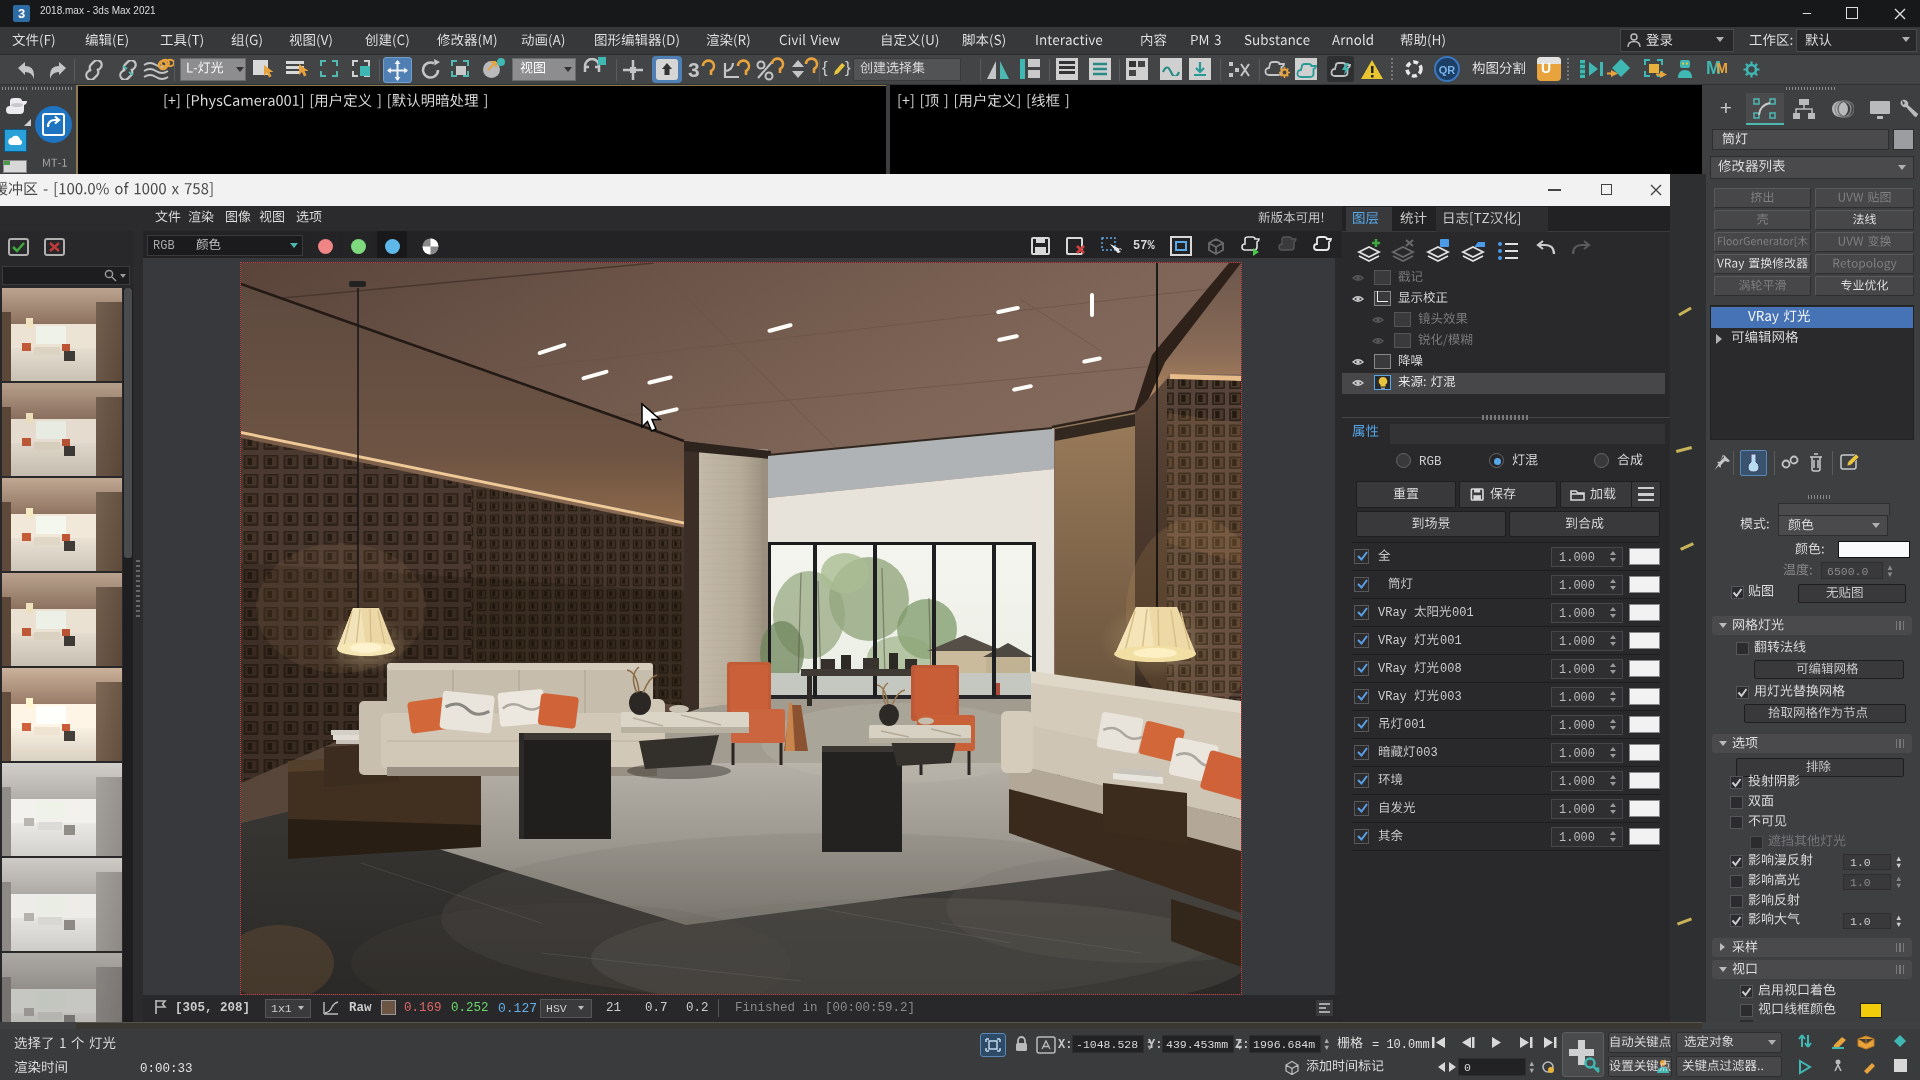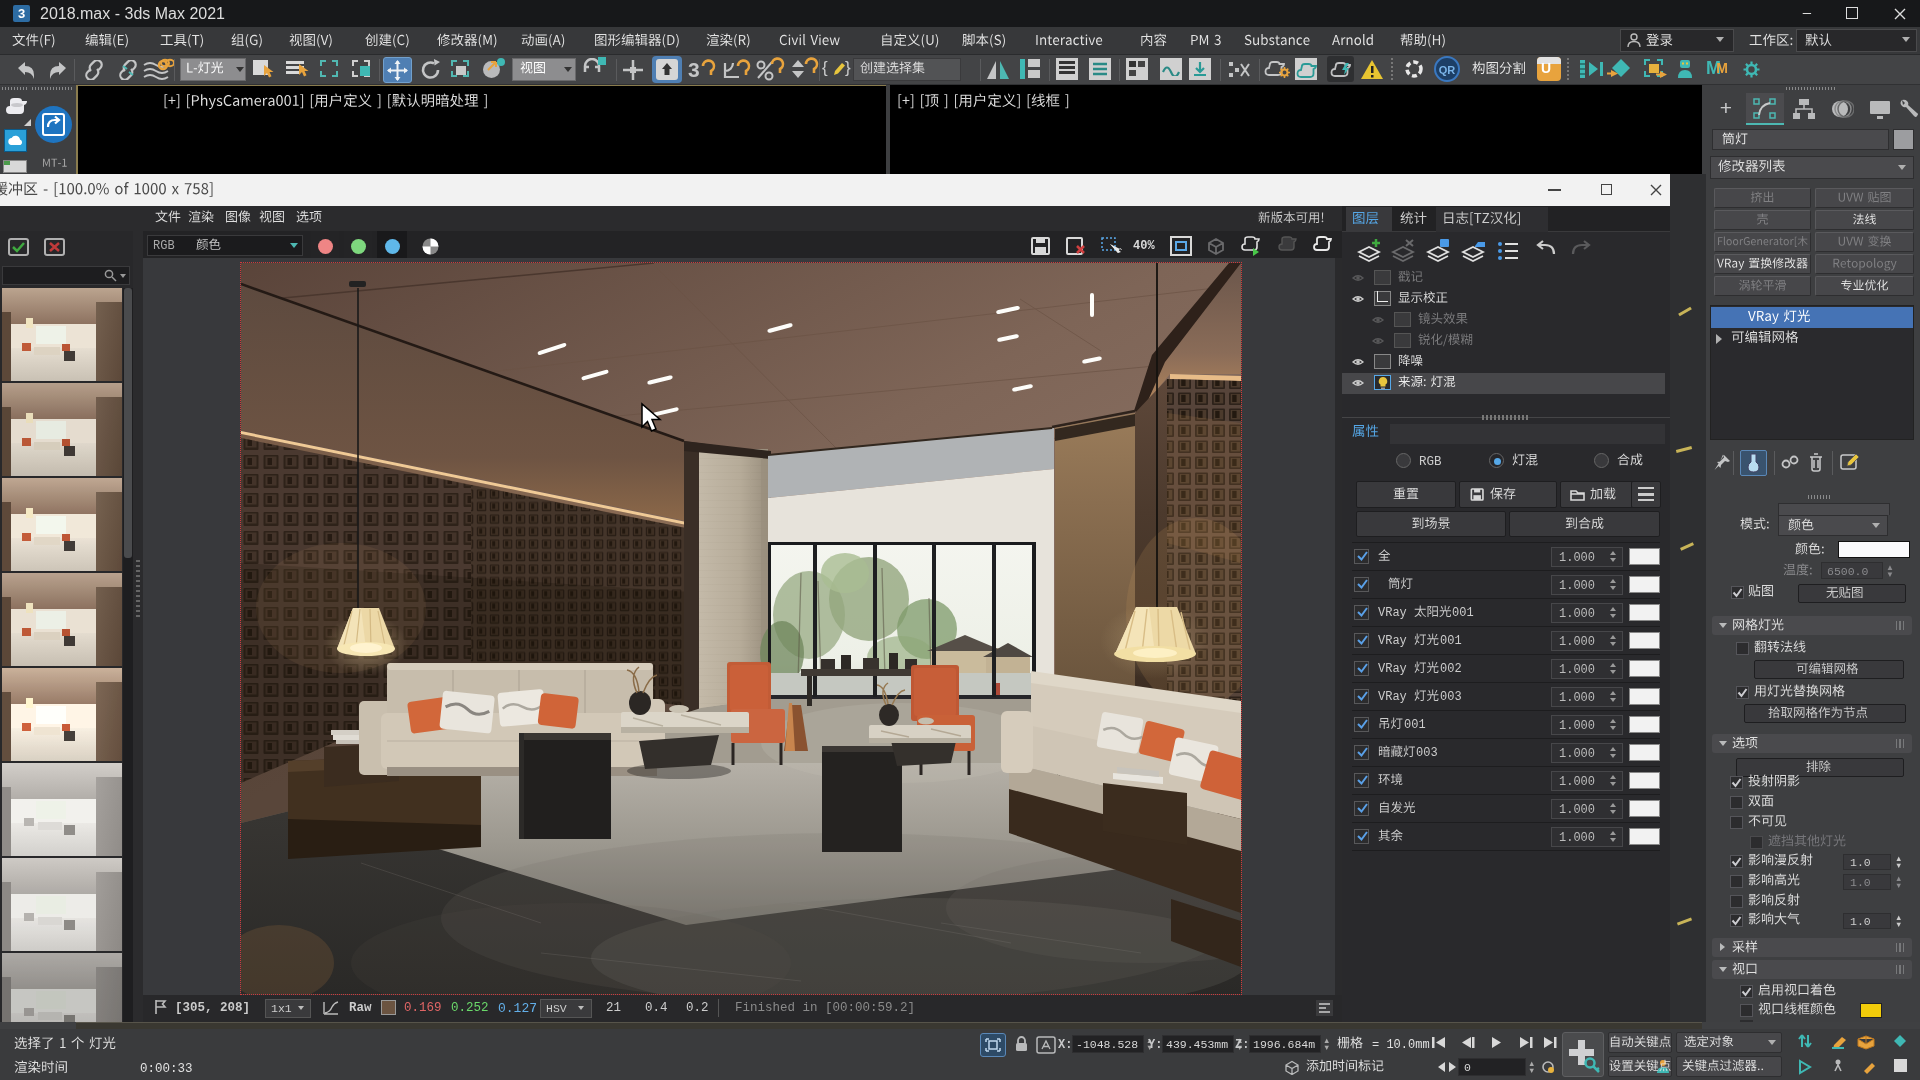--- a/index.html
+++ b/index.html
@@ -1,21 +1,21 @@
 <!DOCTYPE html>
 <html><head><meta charset="utf-8"><style>
 *{margin:0;padding:0;box-sizing:border-box}
 html,body{width:1920px;height:1080px;overflow:hidden;background:#3f4042;font-family:"Liberation Sans",sans-serif}
 .a{position:absolute}
 .mono{font-family:"Liberation Mono",monospace}
 .ic{position:absolute;font-size:17px;color:#b9babb;text-align:center}
 </style></head><body>
 <div class="a" style="left:0;top:0;width:1920px;height:27px;background:#17181a"></div>
 <div class="a" style="left:13px;top:5px;width:17px;height:17px;background:#2d6ca3;border-radius:2px;color:#fff;font-size:13px;font-weight:bold;text-align:center;line-height:17px">3</div>
-<div class="a" style="left:40px;top:5px;font-size:16px;color:#dcdcdc">2018.max - 3ds Max 2021</div>
+<div class="a" style="left:40px;top:5px;font-size:10px;color:#dcdcdc">2018.max - 3ds Max 2021</div>
 <div class="a" style="left:1797px;top:3px;width:20px;height:20px;color:#ddd;font-size:15px;text-align:center">–</div>
 <div class="a" style="left:1846px;top:7px;width:12px;height:12px;border:1px solid #ddd"></div>
 <svg class="a" style="left:1894px;top:8px" width="12" height="12">
     <path d="M1 1 L11 11 M11 1 L1 11" stroke="#ddd" stroke-width="1.4"></path>
   </svg>
 <div class="a" style="left:0;top:27px;width:1920px;height:28px;background:#37383a;border-bottom:1px solid #2a2b2d"></div>
 <div class="a" style="left:1620px;top:29px;width:114px;height:23px;background:#28282a;border:1px solid #4a4a4c"></div>
 <svg class="a" style="left:1627px;top:33px" width="14" height="15" viewBox="0 0 14 15">
     <circle cx="7" cy="4" r="3" fill="none" stroke="#bbb" stroke-width="1.4"></circle>
     <path d="M1 14 Q1 8.5 7 8.5 Q13 8.5 13 14" fill="none" stroke="#bbb" stroke-width="1.4"></path>
@@ -302,21 +302,21 @@
   </svg>
 <svg class="a" style="left:1065px;top:236px" width="22" height="20" viewBox="0 0 22 20">
     <rect x="2" y="2" width="15" height="16" rx="1" fill="none" stroke="#d8d8d8" stroke-width="2"></rect>
     <path d="M12 10 l7 7 M19 10 l-7 7" stroke="#d04040" stroke-width="2.5"></path>
   </svg>
 <svg class="a" style="left:1100px;top:236px" width="22" height="20" viewBox="0 0 22 20">
     <rect x="2" y="2" width="13" height="12" fill="none" stroke="#5aa8e8" stroke-width="1.5" stroke-dasharray="2 2"></rect>
     <path d="M10 8 l8 9 l2 -5 l4 3" fill="#e8e8e8"></path>
     <path d="M10 8 l8 9 l3 -1 z" fill="#e8e8e8"></path>
   </svg>
-<div class="a mono" style="left:1133px;top:239px;font-size:12px;color:#d8d8d8;font-weight:bold">40%</div>
+<div class="a mono" style="left:1133px;top:239px;font-size:12px;color:#d8d8d8;font-weight:bold">57%</div>
 <svg class="a" style="left:1170px;top:236px" width="22" height="20" viewBox="0 0 22 20">
     <rect x="1" y="1" width="20" height="18" fill="none" stroke="#d8d8d8" stroke-width="2"></rect>
     <rect x="6" y="6" width="10" height="8" fill="none" stroke="#5aa8e8" stroke-width="2"></rect>
   </svg>
 <svg class="a" style="left:1205px;top:236px" width="22" height="20" viewBox="0 0 22 20">
     <path d="M4 7 l7 -4 l7 4 l0 7 l-7 4 l-7 -4 z M4 7 l7 4 l7 -4 M11 11 l0 7" fill="none" stroke="#6a6a6c" stroke-width="1.8"></path>
   </svg>
 <svg class="a" style="left:1240px;top:236px" width="22" height="20" viewBox="0 0 22 20">
     <path d="M5 8 q-3 0 -3 3 q0 3 3 3 l9 0 q3 0 3 -3 l0 -5 q2 -1 2 -3 l-4 0 q0 -2 -3 -2 l-4 0 q-3 0 -3 2 z" fill="none" stroke="#e0e0e0" stroke-width="1.6"></path>
     <path d="M13 12 l6 4 l-6 4 z" fill="#4ac84a"></path>
@@ -341,21 +341,21 @@
   </svg>
 <div class="a mono" style="left:349px;top:1001px;font-size:12.5px;color:#ccc;font-weight:bold">Raw</div>
 <div class="a" style="left:381px;top:1000px;width:15px;height:15px;background:#6b5441;border:1px solid #999"></div>
 <div class="a mono" style="left:404px;top:1001px;font-size:12.5px;color:#e06565">0.169</div>
 <div class="a mono" style="left:451px;top:1001px;font-size:12.5px;color:#6ad86a">0.252</div>
 <div class="a mono" style="left:498px;top:1001px;font-size:13px;color:#62aee8">0.127</div>
 <div class="a" style="left:540px;top:999px;width:52px;height:19px;background:#3a3a3c;border:1px solid #555"></div>
 <div class="a mono" style="left:546px;top:1002px;font-size:11.5px;color:#ccc">HSV</div>
 <div class="a" style="left:578px;top:1006px;border-left:3.5px solid transparent;border-right:3.5px solid transparent;border-top:4.5px solid #bbb"></div>
 <div class="a mono" style="left:606px;top:1001px;font-size:12.5px;color:#ccc">21</div>
-<div class="a mono" style="left:645px;top:1001px;font-size:12.5px;color:#ccc">0.4</div>
+<div class="a mono" style="left:645px;top:1001px;font-size:12.5px;color:#ccc">0.7</div>
 <div class="a mono" style="left:686px;top:1001px;font-size:12.5px;color:#ccc">0.2</div>
 <div class="a" style="left:718px;top:999px;width:1px;height:18px;background:#555"></div>
 <div class="a mono" style="left:735px;top:1001px;font-size:12.5px;color:#8a8a8a">Finished in [00:00:59.2]</div>
 <svg class="a" style="left:1316px;top:1000px" width="17" height="16">
     <rect x="0" y="0" width="17" height="16" fill="#3a3a3c"></rect>
     <path d="M3 4 h11 M3 8 h7 M3 12 h11" stroke="#ccc" stroke-width="1.6"></path>
   </svg>
 <div class="a" style="left:1342px;top:206px;width:328px;height:816px;background:#29292c"></div>
 <div class="a" style="left:1342px;top:206px;width:328px;height:26px;background:#222224;border-bottom:1px solid #3a3a3c"></div>
 <div class="a" style="left:1346px;top:207px;width:46px;height:25px;background:#39393c"></div>
@@ -496,21 +496,21 @@
 <div class="a mono" style="left:1559px;top:635px;font-size:12px;color:#bbb">1.000</div>
 <div class="a" style="left:1610px;top:635px;border-left:3.5px solid transparent;border-right:3.5px solid transparent;border-bottom:4px solid #999"></div>
 <div class="a" style="left:1610px;top:642px;border-left:3.5px solid transparent;border-right:3.5px solid transparent;border-top:4px solid #999"></div>
 <div class="a" style="left:1629px;top:632px;width:31px;height:17px;background:#f2f2f2;border:1px solid #888"></div>
 <div class="a" style="left:1352px;top:682px;width:308px;height:1px;background:#1d1d1f"></div>
 <div class="a" style="left:1354px;top:661px;width:15px;height:15px;background:#2c2c2e;border:1px solid #58585a"></div>
 <svg class="a" style="left:1356px;top:661px" width="13" height="13">
     <path d="M2 7 l3.5 3.5 L11 3" stroke="#5aa0e8" stroke-width="2" fill="none"></path>
   </svg>
 <div class="a mono" style="left:1378px;top:662px;font-size:12px;color:#ccc">VRay</div>
-<div class="a mono" style="left:1440px;top:662px;font-size:12px;color:#ccc">002</div>
+<div class="a mono" style="left:1440px;top:662px;font-size:12px;color:#ccc">008</div>
 <div class="a" style="left:1551px;top:659px;width:72px;height:20px;background:#2f2f32;border:1px solid #47474a"></div>
 <div class="a mono" style="left:1559px;top:663px;font-size:12px;color:#bbb">1.000</div>
 <div class="a" style="left:1610px;top:663px;border-left:3.5px solid transparent;border-right:3.5px solid transparent;border-bottom:4px solid #999"></div>
 <div class="a" style="left:1610px;top:670px;border-left:3.5px solid transparent;border-right:3.5px solid transparent;border-top:4px solid #999"></div>
 <div class="a" style="left:1629px;top:660px;width:31px;height:17px;background:#f2f2f2;border:1px solid #888"></div>
 <div class="a" style="left:1352px;top:710px;width:308px;height:1px;background:#1d1d1f"></div>
 <div class="a" style="left:1354px;top:689px;width:15px;height:15px;background:#2c2c2e;border:1px solid #58585a"></div>
 <svg class="a" style="left:1356px;top:689px" width="13" height="13">
     <path d="M2 7 l3.5 3.5 L11 3" stroke="#5aa0e8" stroke-width="2" fill="none"></path>
   </svg>

